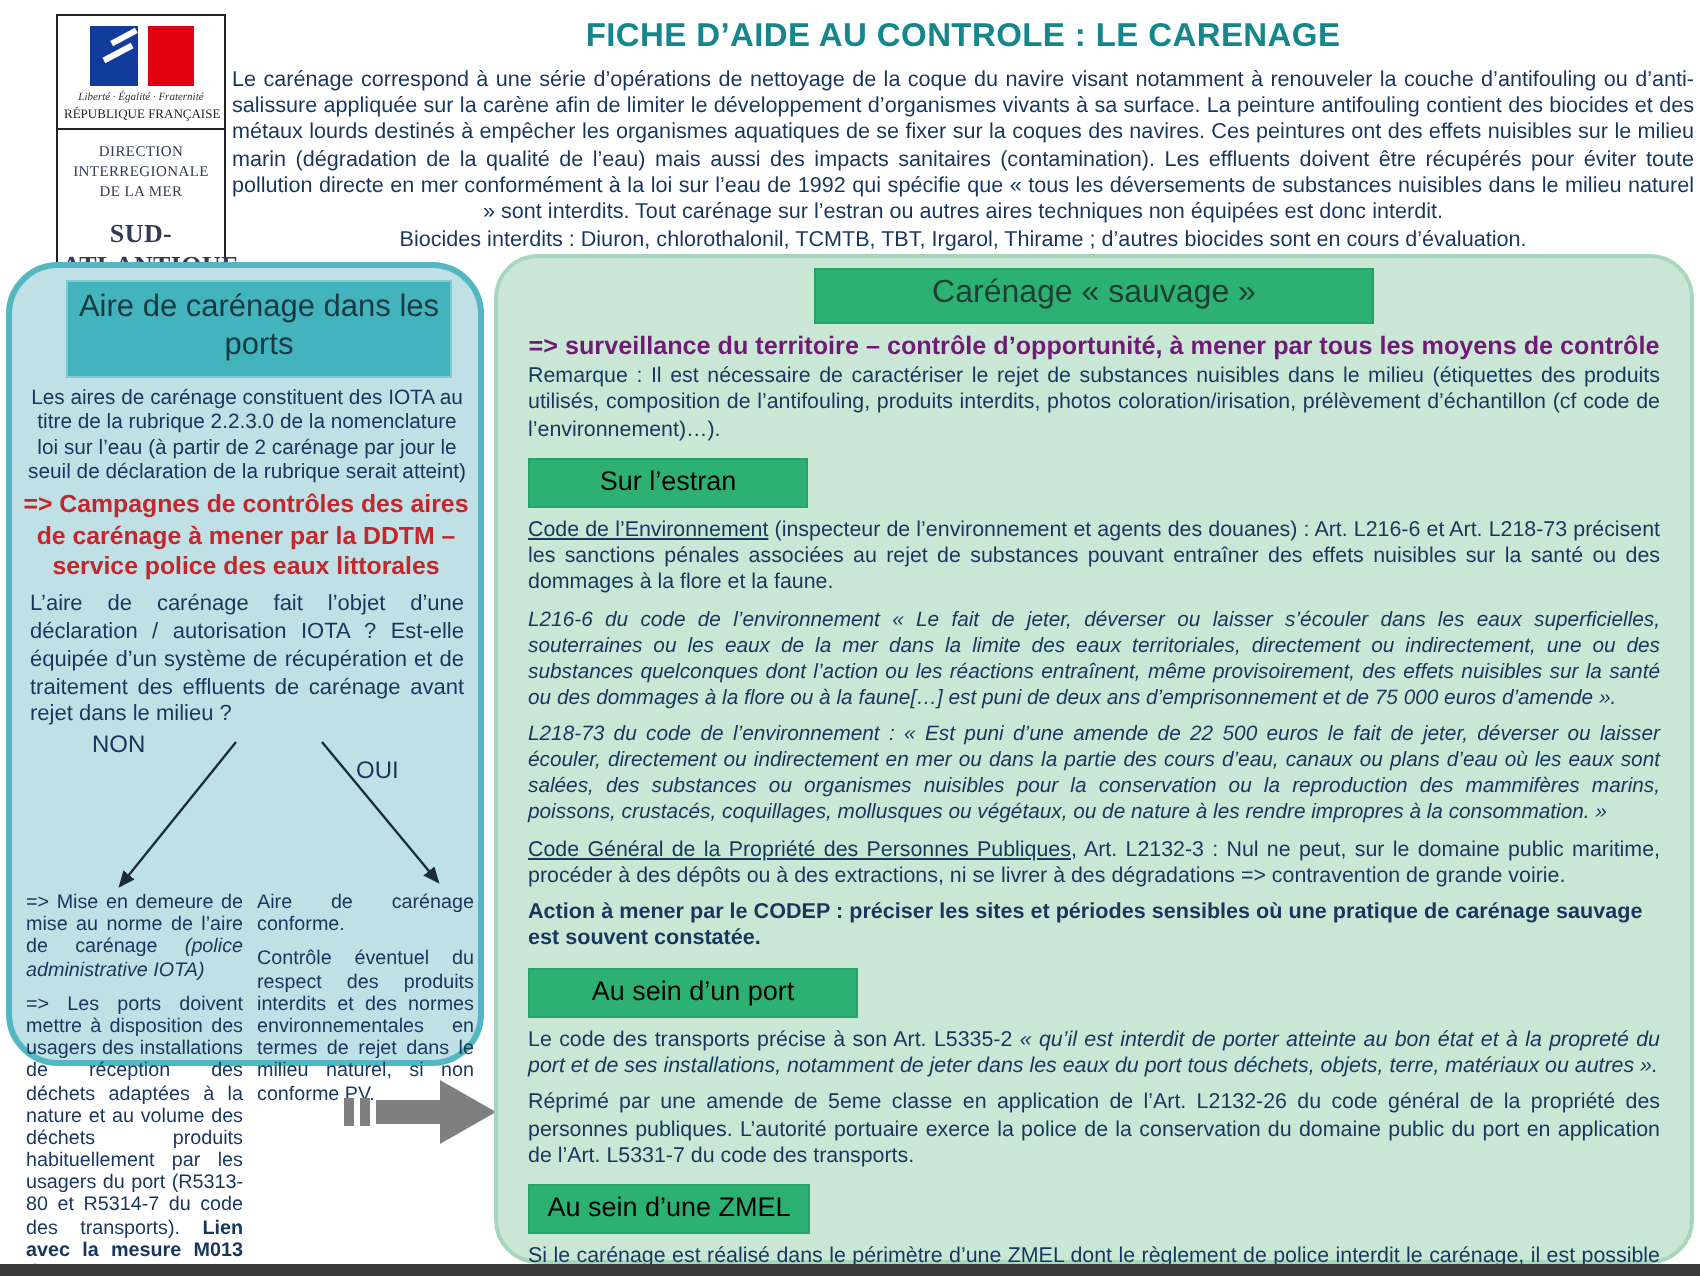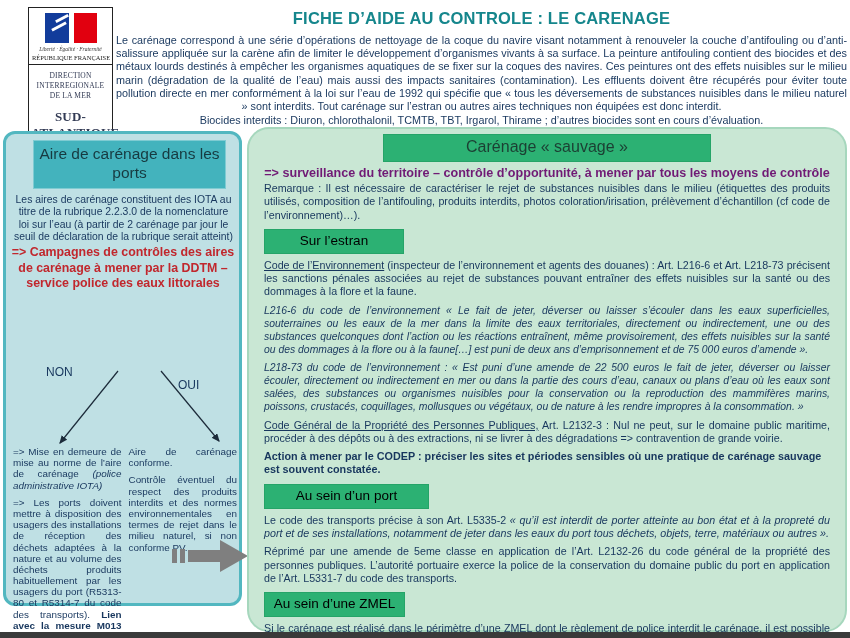--- a/index.html
+++ b/index.html
@@ -21,22 +21,22 @@
   .republic { font-family:"Liberation Serif", serif; font-size:6.5px; color:#222; margin-top:2px; white-space:nowrap; }
   .logo-bottom { padding:6px 2px 6px; text-align:center; font-family:"Liberation Serif", serif; color:#323a54; }
   .direction { font-size:7.5px; line-height:1.35; letter-spacing:.2px; }
   .region { font-size:13px; margin-top:8px; font-weight:bold; letter-spacing:.2px; }
   .head-text { position:absolute; left:116px; top:9px; width:731px; }
   .doc-title { text-align:center; color:#15868c; font-weight:bold; font-size:16.5px; letter-spacing:.2px; }
   .intro { margin-top:6px; color:#17365d; font-size:10.8px; line-height:1.22; text-align:justify; text-align-last:center; }
   .biocides { color:#17365d; font-size:10.8px; text-align:center; margin-top:1px; }
   
   .left-panel {
-    position:absolute; left:3px; top:131px; width:239px; height:475px;
-    background:#bfe0e4; border:3px solid #52b7c0; border-radius:12px;
+    position:absolute; left:3px; top:131px; width:239px; height:402px;
+    background:#bfe0e4; border:3px solid #52b7c0; border-radius:26px;
   }
   .lp-title-box {
     position:absolute; left:27px; right:13px; top:6px; background:#43b3bd; border:1px solid #7fcbd2;
     text-align:center; padding:3px 2px 5px; color:#173a40; font-size:15.5px; line-height:1.25;
   }
   .lp-iota { position:absolute; left:7px; right:5px; top:60px; color:#17365d; font-size:10.4px; line-height:1.18; text-align:center; }
   .lp-campaign { position:absolute; left:3px; right:2px; top:111px; color:#c1272d; font-weight:bold; font-size:12.4px; line-height:1.25; text-align:center; }
   .lp-question { position:absolute; left:9px; right:7px; top:162px; color:#17365d; font-size:11px; line-height:1.26; text-align:justify; }
   .lp-non { position:absolute; left:40px; top:231px; color:#17365d; font-size:12px; }
   .lp-oui { position:absolute; left:172px; top:244px; color:#17365d; font-size:12px; }
@@ -45,21 +45,21 @@
   .lp-col { flex:1; color:#17365d; font-size:9.9px; line-height:1.13; text-align:justify; }
   .lp-col p { margin-bottom:6px; }
   .gray-arrow { position:absolute; left:158px; top:404px; width:86px; height:36px; }
   
   .right-panel {
     position:absolute; left:247px; top:127px; width:600px; height:505px;
     background:#c9e7d4; border:2px solid #a6d7bd; border-radius:22px;
     padding:5px 15px 4px; color:#17365d;
   }
   .rp-title-box {
-    width:328px; margin:0 auto; background:#2cb173; border:1px solid #25a468;
+    width:280px; margin:0 auto; background:#2cb173; border:1px solid #25a468;
     text-align:center; padding:3px 0 5px; color:#1c3f33; font-size:16px;
   }
   .rp-subtitle { margin-top:4px; text-align:center; color:#701a75; font-weight:bold; font-size:12.6px; line-height:1.2; }
   .rp-remark { margin-top:1px; font-size:10.7px; line-height:1.24; text-align:justify; }
   .green-label {
     background:#2cb173; border:1px solid #25a468; color:#000000; font-size:13.5px;
     text-align:center; padding:3px 0 5px; margin:7px 0 5px;
   }
   .w140 { width:140px; } .w150 { width:165px; } .w165 { width:141px; }
   .rp-par { font-size:10.7px; line-height:1.24; text-align:justify; margin-bottom:5px; }
@@ -95,20 +95,21 @@
   <div class="head-text">
     <div class="doc-title">FICHE D’AIDE AU CONTROLE : LE CARENAGE</div>
     <div class="intro">Le carénage correspond à une série d’opérations de nettoyage de la coque du navire visant notamment à renouveler la couche d’antifouling ou d’anti-salissure appliquée sur la carène afin de limiter le développement d’organismes vivants à sa surface. La peinture antifouling contient des biocides et des métaux lourds destinés à empêcher les organismes aquatiques de se fixer sur la coques des navires. Ces peintures ont des effets nuisibles sur le milieu marin (dégradation de la qualité de l’eau) mais aussi des impacts sanitaires (contamination). Les effluents doivent être récupérés pour éviter toute pollution directe en mer conformément à la loi sur l’eau de 1992 qui spécifie que « tous les déversements de substances nuisibles dans le milieu naturel » sont interdits. Tout carénage sur l’estran ou autres aires techniques non équipées est donc interdit.</div>
     <div class="biocides">Biocides interdits : Diuron, chlorothalonil, TCMTB, TBT, Irgarol, Thirame ; d’autres biocides sont en cours d’évaluation.</div>
   </div>
 
   <div class="left-panel">
     <div class="lp-title-box">Aire de carénage dans les ports</div>
     <div class="lp-iota">Les aires de carénage constituent des IOTA au titre de la rubrique 2.2.3.0 de la nomenclature loi sur l’eau (à partir de 2 carénage par jour le seuil de déclaration de la rubrique serait atteint)</div>
     <div class="lp-campaign">=&gt; Campagnes de contrôles des aires de carénage à mener par la DDTM – service police des eaux littorales</div>
+    <div class="lp-question">L’aire de carénage fait l’objet d’une déclaration / autorisation IOTA ?  Est-elle  équipée  d’un système de récupération et de traitement des effluents de carénage avant rejet dans le milieu ?</div>
     <span class="lp-non">NON</span>
     <span class="lp-oui">OUI</span>
     <svg class="lp-arrows" viewBox="0 0 239 82">
       <defs>
         <marker id="ah" markerWidth="8" markerHeight="8" refX="6" refY="3" orient="auto">
           <path d="M0,0 L7,3 L0,6 z" fill="#1c2b3a"></path>
         </marker>
       </defs>
       <line x1="112" y1="4" x2="54" y2="76" stroke="#1c2b3a" stroke-width="1.2" marker-end="url(#ah)"></line>
       <line x1="155" y1="4" x2="213" y2="74" stroke="#1c2b3a" stroke-width="1.2" marker-end="url(#ah)"></line>

